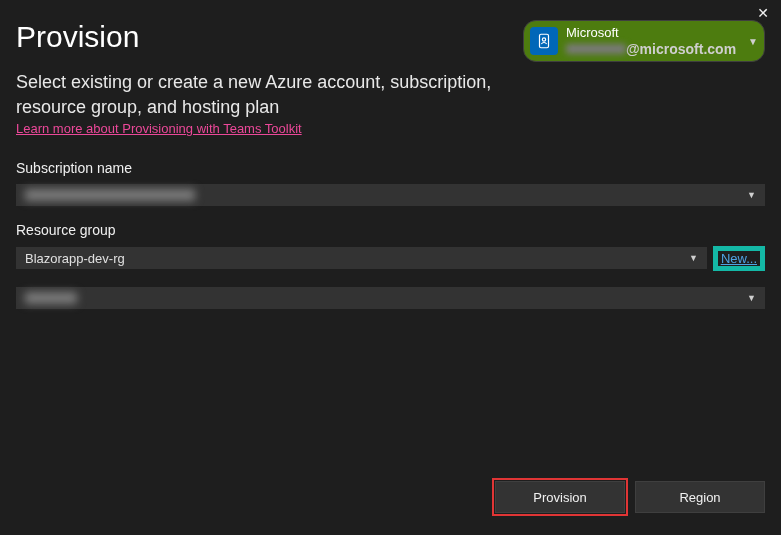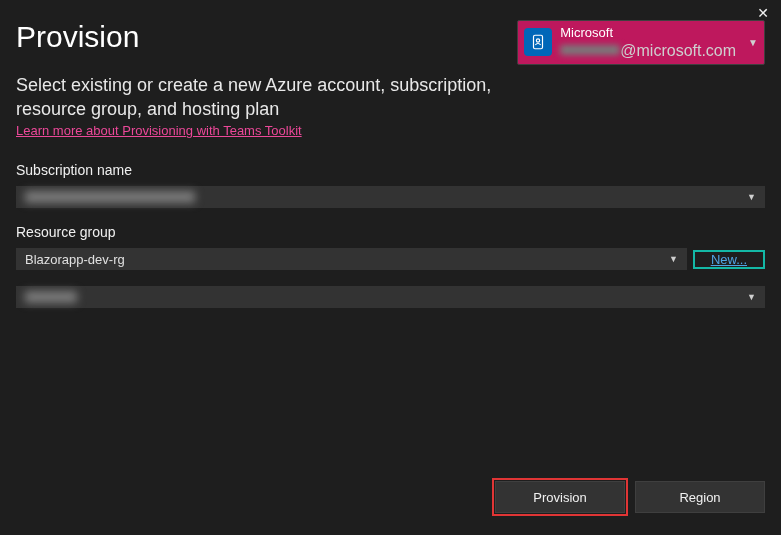--- a/index.html
+++ b/index.html
@@ -33,23 +33,23 @@
       margin-bottom: 8px;
     }
     h1 {
       font-size: 30px;
       font-weight: 400;
       color: #ffffff;
     }
     .account-chip {
       display: flex;
       align-items: center;
-      background: #be185d;
+      background: #4d7c0f;
       border: 1px solid #3f3f3f;
-      border-radius: 2px;
+      border-radius: 13px;
       padding: 4px 6px;
       gap: 8px;
       min-width: 224px;
     }
     .account-avatar {
       width: 28px;
       height: 28px;
       background: #0067b8;
       border-radius: 4px;
       display: flex;
@@ -60,21 +60,21 @@
     .account-text { display: flex; flex-direction: column; line-height: 1.2; flex: 1; }
     .account-org { font-size: 13px; color: #fff; }
     .account-email-row { display: flex; align-items: center; gap: 0; }
     .account-blur {
       width: 60px;
       height: 10px;
       background: #7a7a7a;
       filter: blur(3px);
       border-radius: 2px;
     }
-    .account-email-suffix { font-size: 16px; color: #cfcfcf; }
+    .account-email-suffix { font-size: 14px; color: #cfcfcf; font-weight: bold; }
     .account-caret { color: #cfcfcf; font-size: 10px; margin-left: 4px; }
     .subtitle {
       font-size: 18px;
       font-weight: 400;
       color: #e8e8e8;
       line-height: 1.35;
       margin-bottom: 2px;
       max-width: 520px;
     }
     .learn-link {
@@ -113,22 +113,22 @@
       width: 170px;
       height: 12px;
       background: #7a7a7a;
       filter: blur(4px);
       border-radius: 2px;
     }
     .blurred-text.short {
       width: 52px;
     }
     .new-link-wrap {
-      border: 2px solid #14b8a6;
-      padding: 0 16px;
+      border: 5px solid #14b8a6;
+      padding: 0 3px;
       text-decoration: underline;
     }
     .new-link {
       color: #4fa3e3;
       text-decoration: underline;
       font-size: 13px;
       cursor: pointer;
     }
     .button-row {
       position: absolute;

